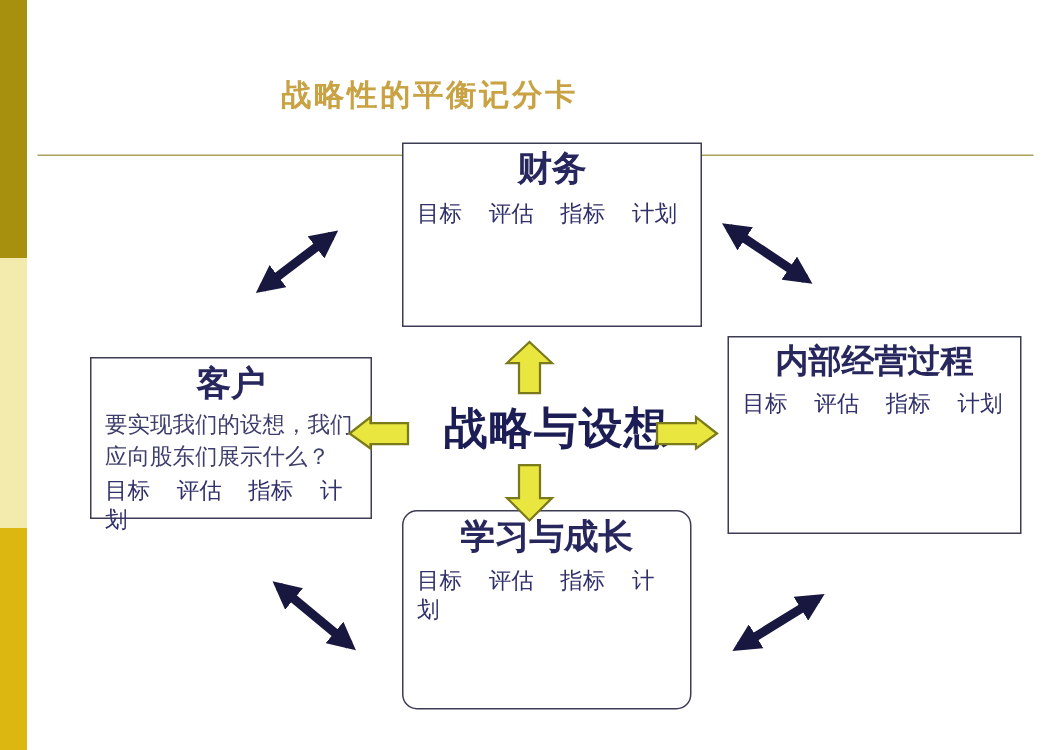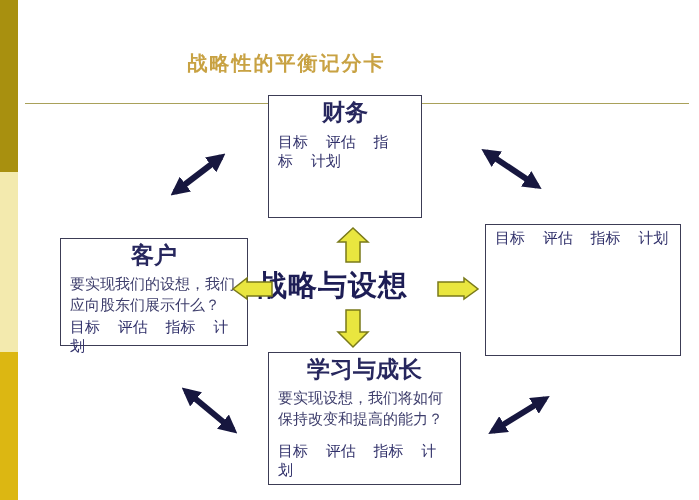--- a/index.html
+++ b/index.html
@@ -22,28 +22,28 @@
   
   .qbox{
     position:absolute;background:#ffffff;border:1px solid #3c3c55;
     box-sizing:border-box;padding:2px 9px 4px 9px;display:flex;flex-direction:column;
   }
   .qbox .btitle{text-align:center;font-size:23px;font-weight:bold;color:#27275e;line-height:1.2;margin:1px 0 4px 0;}
   .qbox .bbody{font-size:15px;color:#3e3e6c;line-height:1.42;flex:1;}
   .qbox .bfooter{font-size:15px;color:#30306a;margin-top:2px;}
   .qbox .bfooter span{margin-right:14px;margin-top:40px;}
   .qbox .bfooter span:last-child{margin-right:0;}
-  .box-finance {left:268px;top:95px; width:154px;height:123px;}
+  .box-finance {left:268px;top:95px; width:200px;height:123px;}
   .box-customer{left:60px; top:238px;width:188px;height:108px;}
   .box-internal{left:485px;top:224px;width:196px;height:132px;}
-  .box-learning{left:268px;top:352px;width:193px;height:133px;}
+  .box-learning{left:268px;top:340px;width:193px;height:133px;border-radius:10px;}
   .box-internal .btitle{font-size:22px;}
   
   .center-label{
-    position:absolute;left:258px;top:266px;width:190px;
+    position:absolute;left:276px;top:266px;width:190px;text-align:center;
     font-size:29px;font-weight:bold;color:#1d1d55;letter-spacing:1px;
   }
   
   .arrow-layer{position:absolute;left:0;top:0;width:699px;height:500px;pointer-events:none;}
 </style>
 </head>
 <body>
 
 <div class="slide">
 
@@ -71,31 +71,31 @@
     <div class="bbody">要实现我们的设想，我们应向股东们展示什么？</div>
     <div class="bfooter">
       <span>目标</span>
       <span>评估</span>
       <span>指标</span>
       <span>计划</span>
     </div>
   </div>
 
   <div class="qbox box-internal">
+    <div class="btitle">内部经营过程</div>
     <div class="bfooter">
       <span>目标</span>
       <span>评估</span>
       <span>指标</span>
       <span>计划</span>
     </div>
   </div>
 
   <div class="qbox box-learning">
     <div class="btitle">学习与成长</div>
-    <div class="bbody">要实现设想，我们将如何保持改变和提高的能力？</div>
     <div class="bfooter">
       <span>目标</span>
       <span>评估</span>
       <span>指标</span>
       <span>计划</span>
     </div>
   </div>
 
   <div class="center-label">战略与设想</div>
 

